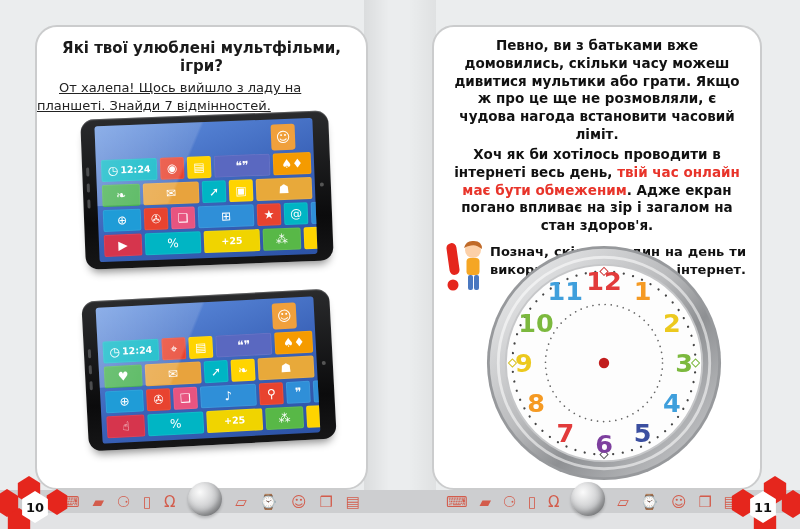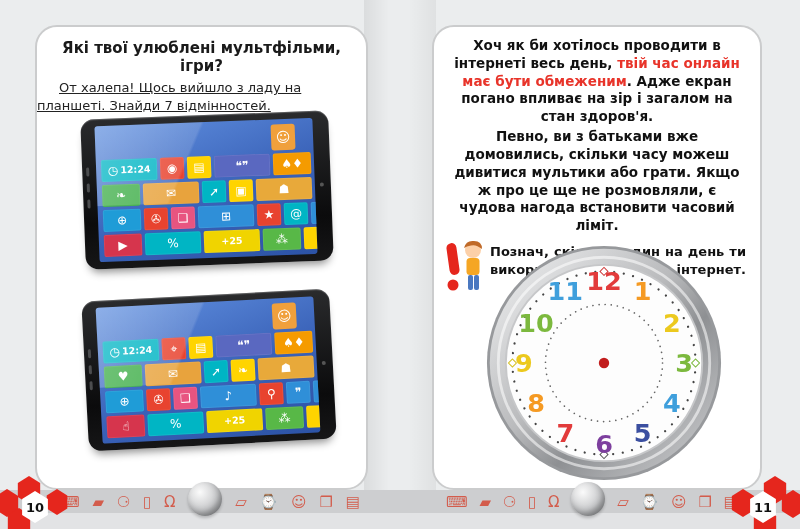--- a/index.html
+++ b/index.html
@@ -240,22 +240,22 @@
               <div class="tile e" style="background: rgb(255, 212, 0);"></div>
             </div>
           </div>
         <div class="glare"></div>
       </div>
       <span class="cam-dot"></span>
     </div>
   </section>
 
   <section class="panel right-panel">
+    <p class="intro">Певно, ви з батьками вже домовились, скільки часу можеш дивитися мультики або грати. Якщо ж про це ще не розмовляли, є чудова нагода встановити часовий ліміт.</p>
     <p class="intro"><span>Хоч як би хотілось проводити в інтернеті весь день, </span><span class="red-accent" style="color: rgb(232, 52, 42);">твій час онлайн має бути обмеженим</span><span>. Адже екран погано впливає на зір і загалом на стан здоров'я.</span></p>
-    <p class="intro">Певно, ви з батьками вже домовились, скільки часу можеш дивитися мультики або грати. Якщо ж про це ще не розмовляли, є чудова нагода встановити часовий ліміт.</p>
 
     <div class="task-row">
       <svg class="task-art" width="40" height="60" viewBox="0 0 40 60">
         <rect x="2" y="6" width="10" height="32" rx="5" fill="#e5261d" transform="rotate(-8 7 22)"></rect>
         <circle cx="7" cy="48" r="5.5" fill="#e5261d"></circle>
         <circle cx="27" cy="13" r="8" fill="#fcd0a8"></circle>
         <path d="M18 11 Q20 3 28 4 Q36 4 36 12 Q30 7 25 8.5 Q20.5 9 18 11" fill="#c06a28"></path>
         <rect x="20.5" y="21" width="13" height="17" rx="3.5" fill="#f5a623"></rect>
         <rect x="22" y="38" width="5" height="15" rx="2" fill="#4a78c0"></rect>
         <rect x="28" y="38" width="5" height="15" rx="2" fill="#4a78c0"></rect>

